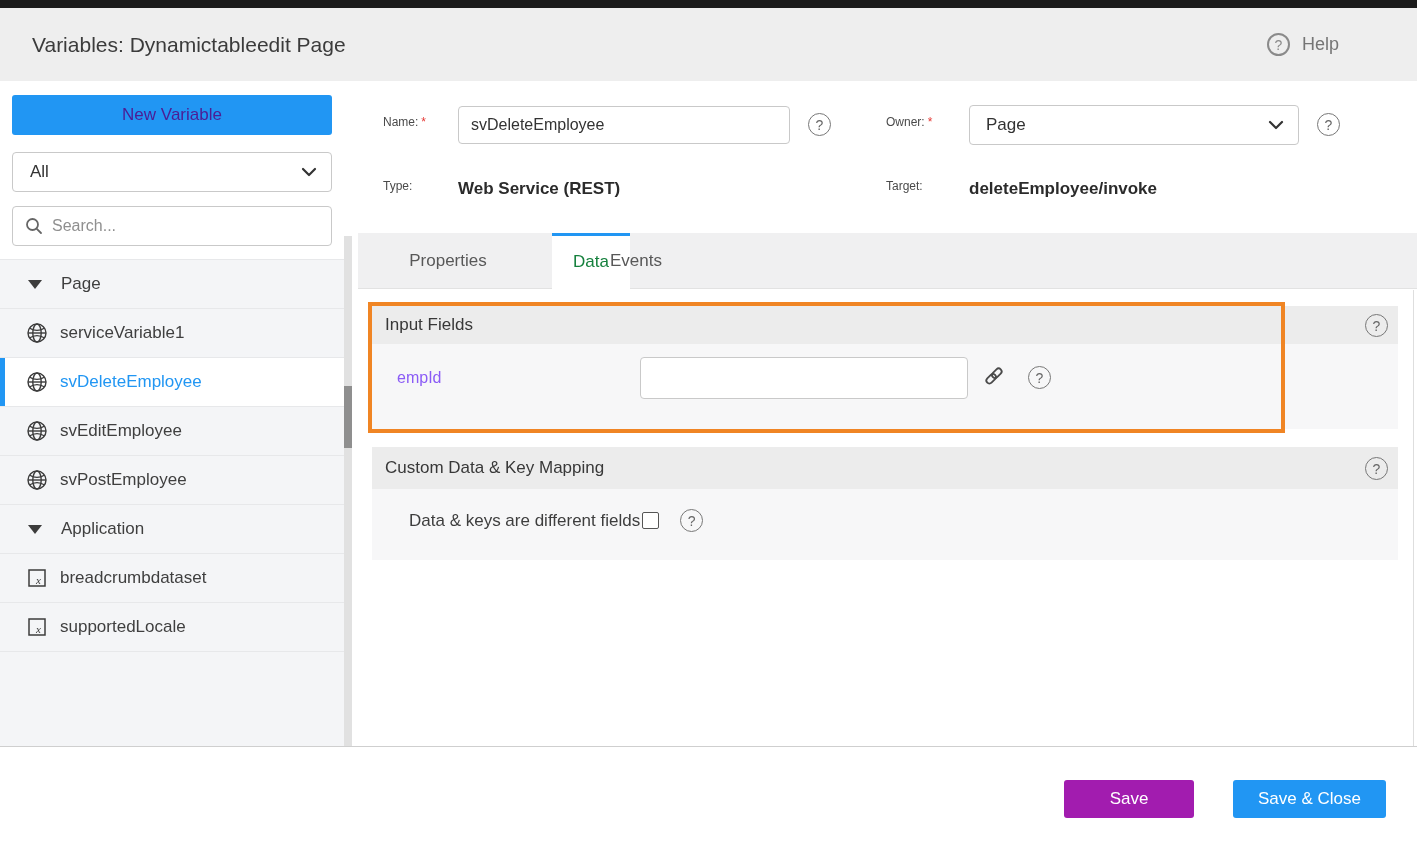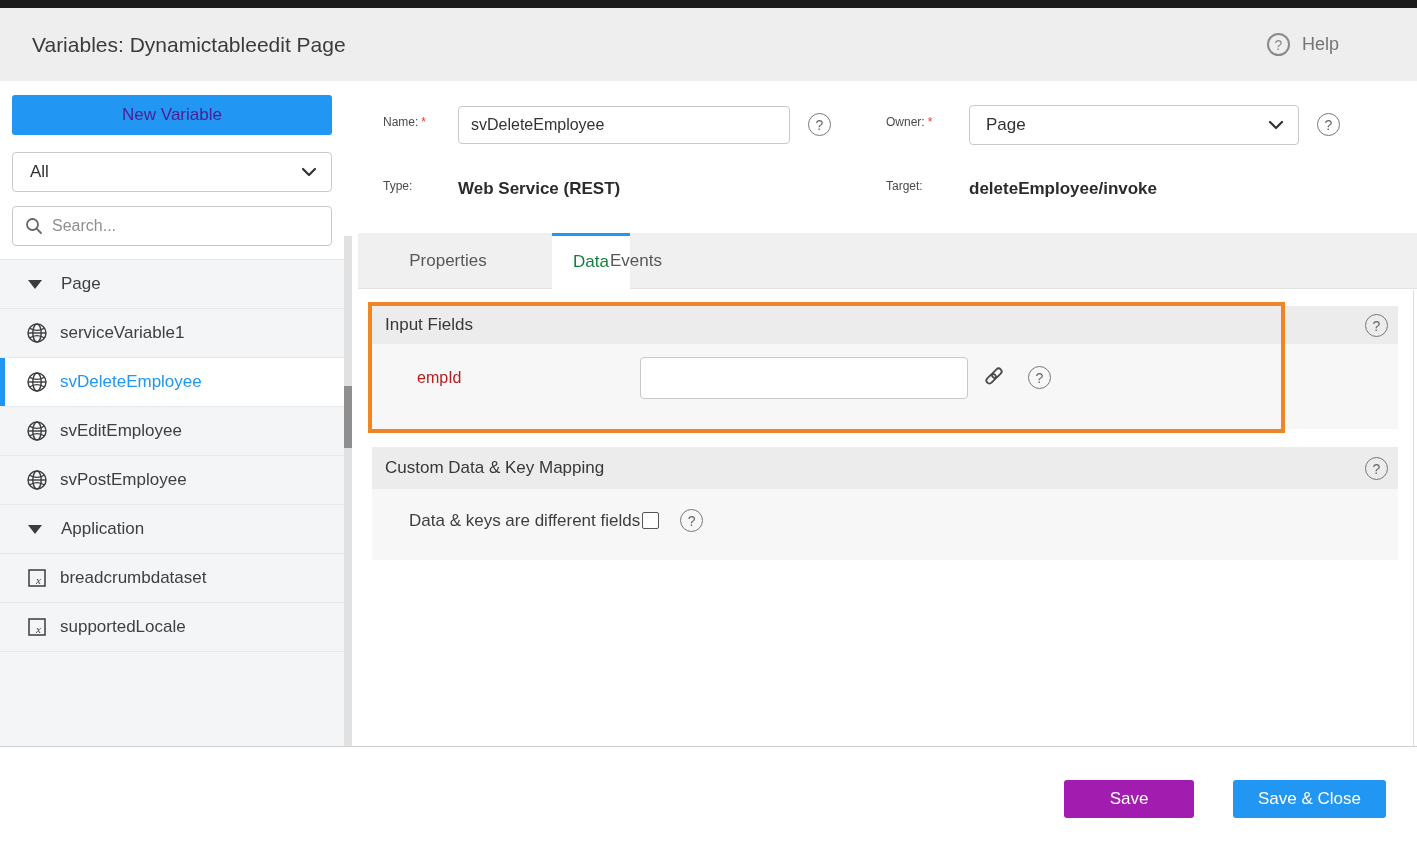--- a/index.html
+++ b/index.html
@@ -61,21 +61,21 @@
 
   
   .section { position:absolute; left:20px; width:1026px; background:#f7f7f8; }
   .section-head { position:relative; height:38px; background:#ececec; display:flex; align-items:center; }
   .section-title { font-size:17px; color:#383838; margin-left:13px; }
   .section-head .help-icon { right:10px; top:8px; }
   .sec-input-fields { top:225px; height:123px; }
   .sec-custom { top:366px; height:113px; }
   .sec-custom .section-head { height:42px; }
 
-  .empid-label { position:absolute; left:25px; top:63px; font-size:16px; color:#b91c1c;margin-left:20px; }
+  .empid-label { position:absolute; left:25px; top:63px; font-size:16px; color:#8b5cf6; }
   .empid-input { left:268px; top:51px; width:328px; height:42px; }
   .link-btn { position:absolute; left:610px; top:58px; width:24px; height:24px; color:#4a4a4a; cursor:pointer; }
   .sec-input-fields .row-help { left:656px; top:60px; }
 
   .chk-row { position:absolute; left:37px; top:62px; display:flex; align-items:center; }
   .chk-label { font-size:17px; color:#3e3e3e; }
   .checkbox { width:17px; height:17px; border:1.6px solid #555; border-radius:2px; background:#fff; margin-left:2px; cursor:pointer; }
   .chk-row .chk-help { position:static; margin-left:21px; }
 
   

